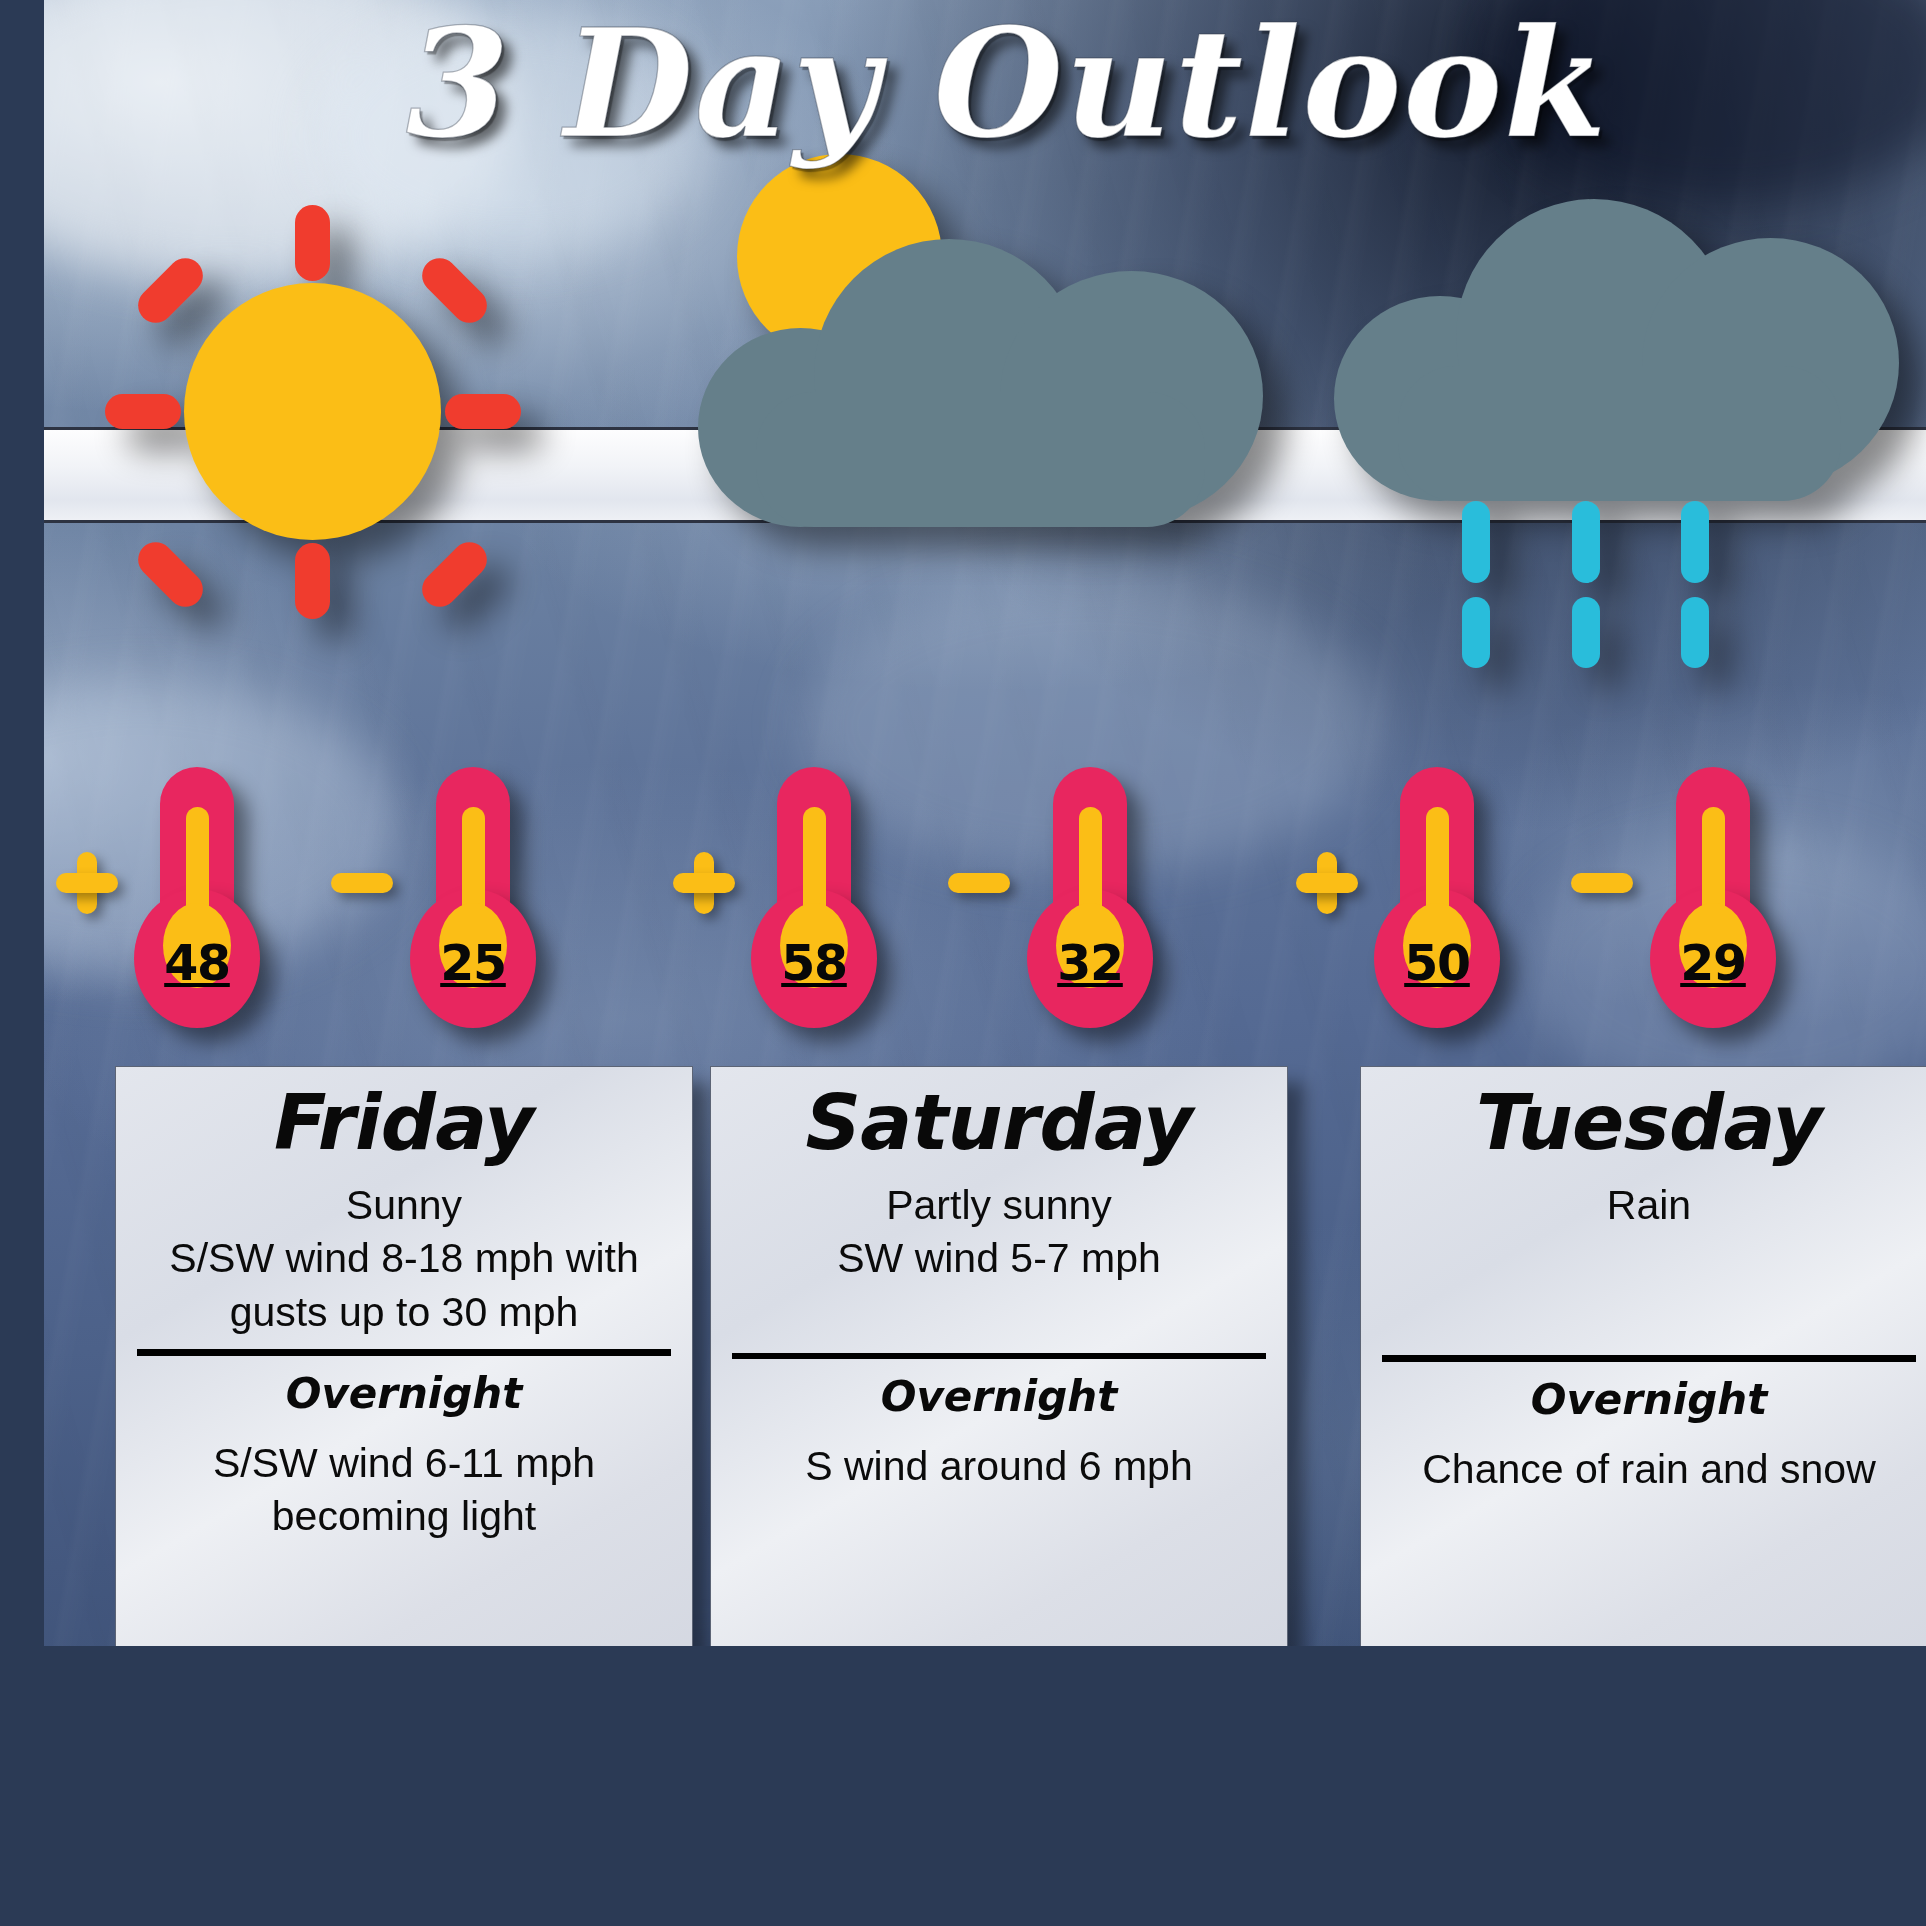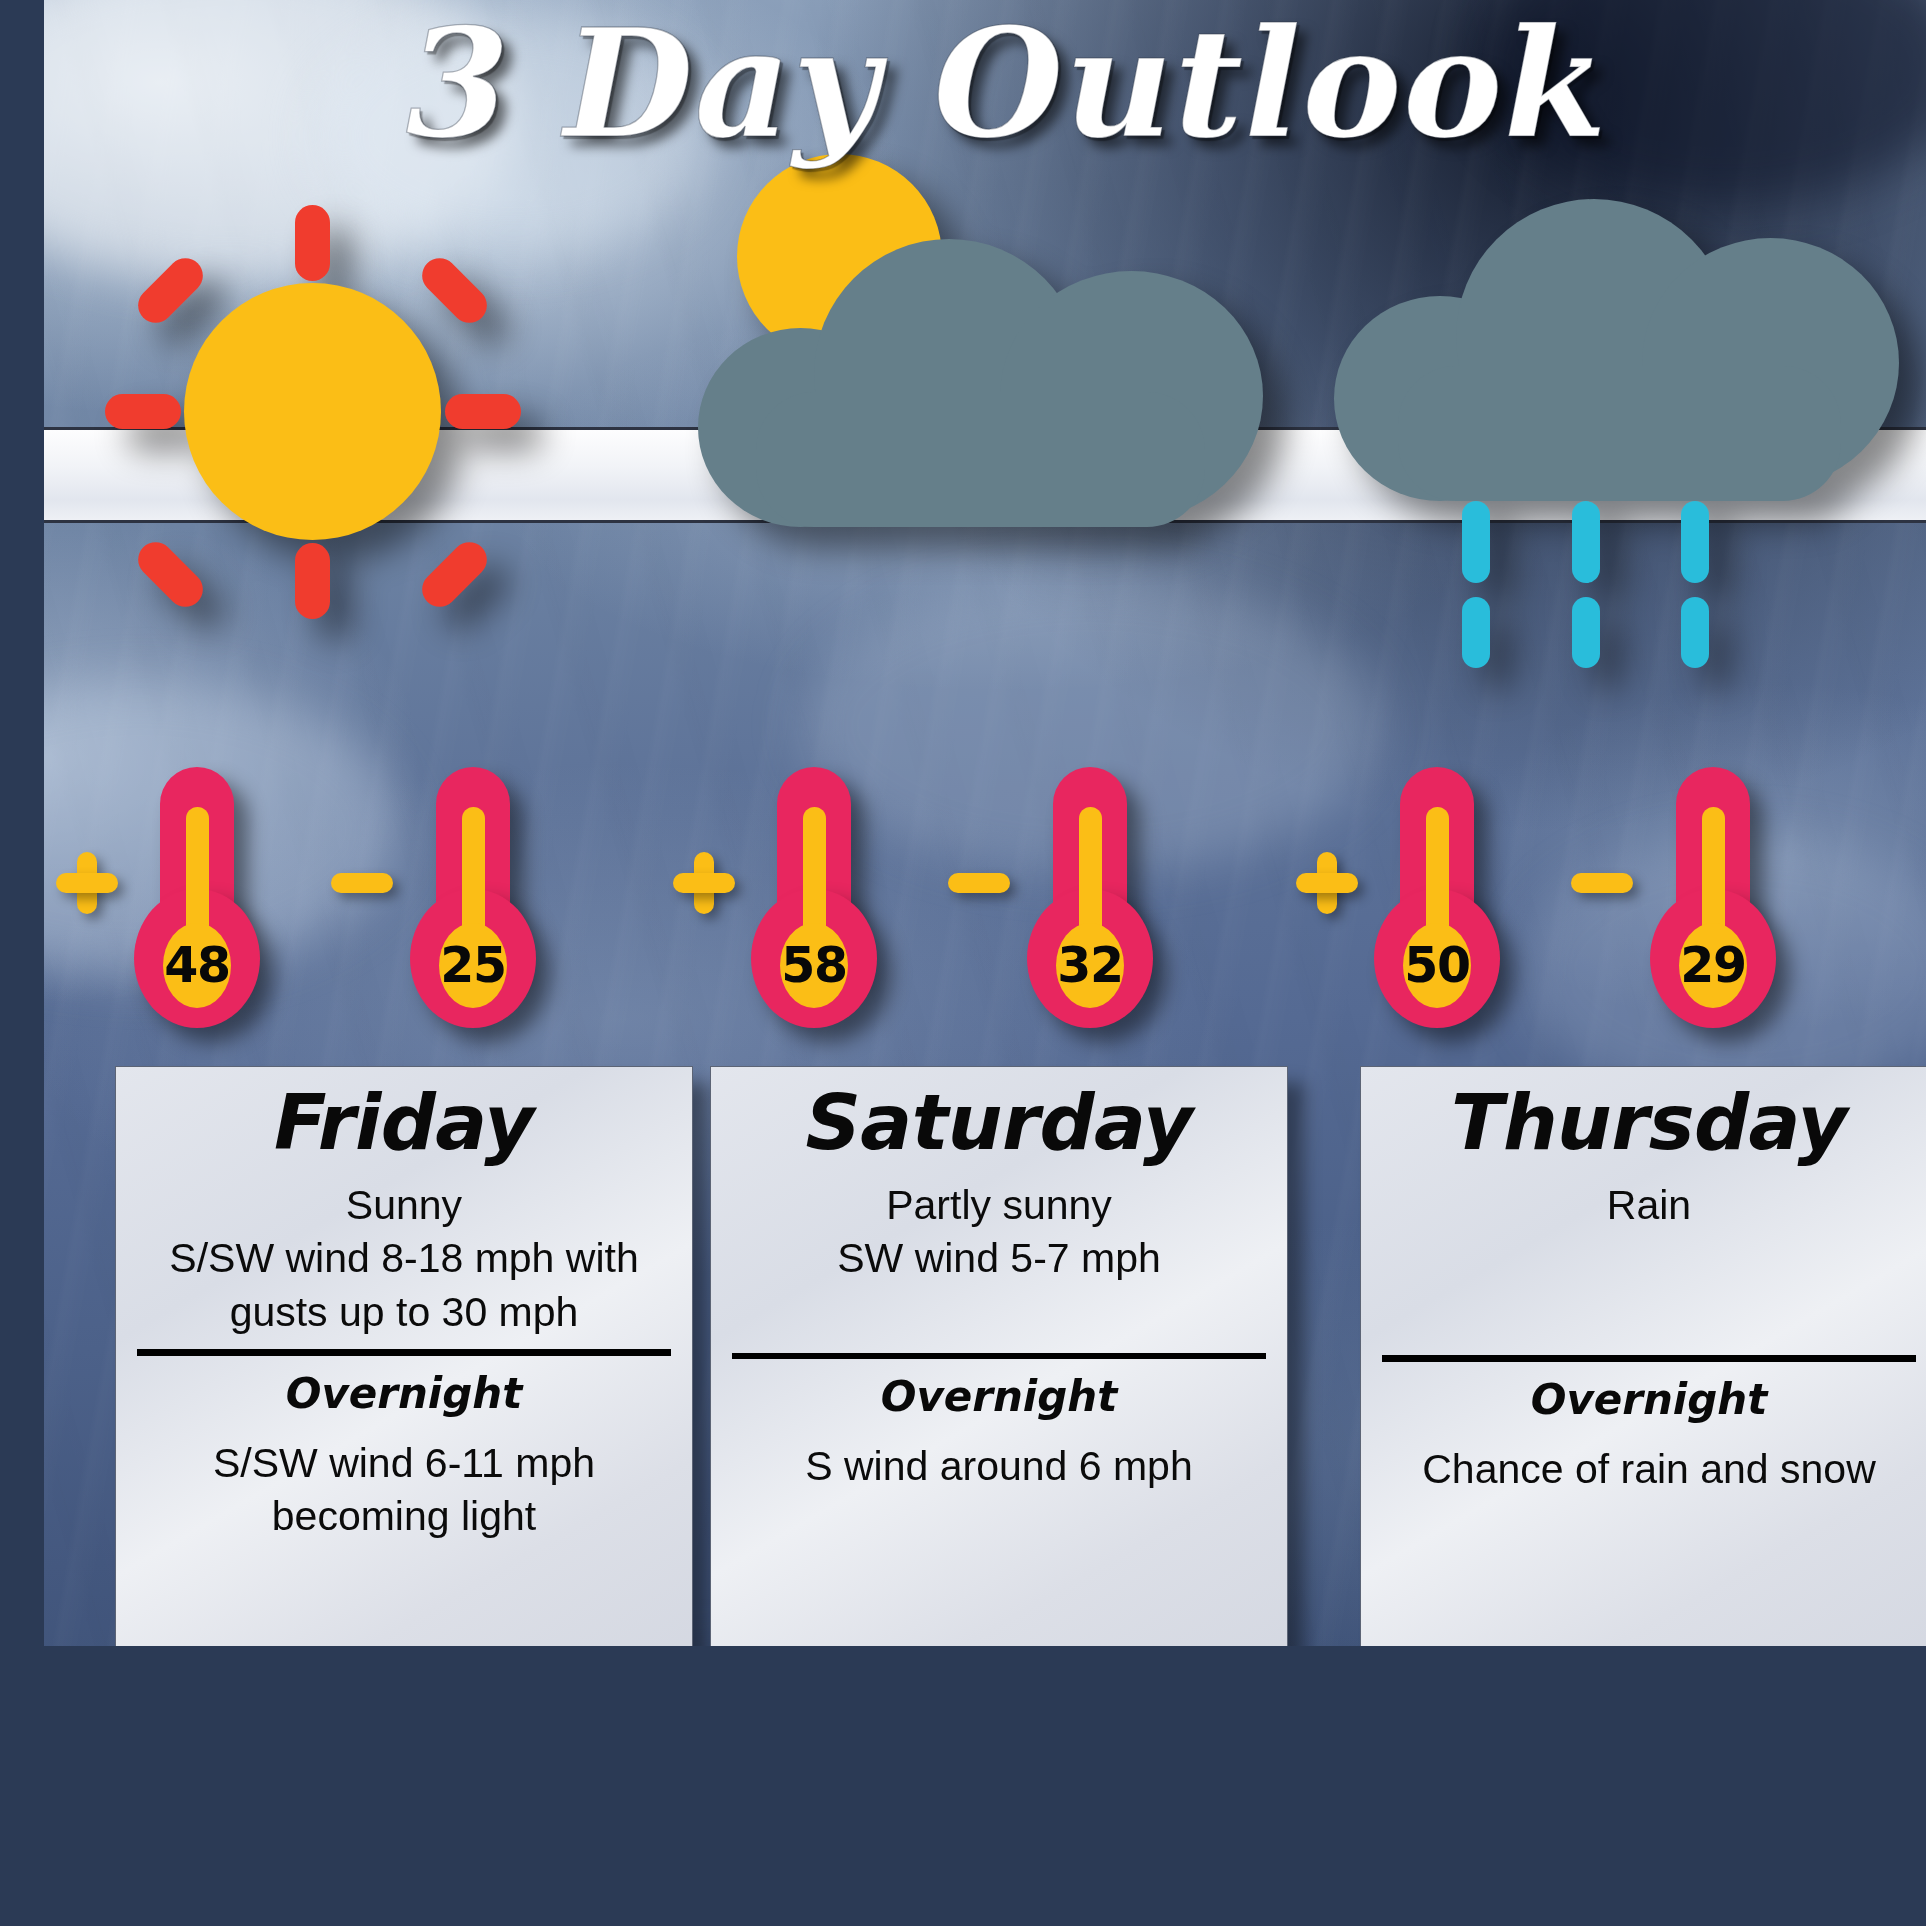--- a/index.html
+++ b/index.html
@@ -104,23 +104,23 @@
     filter:drop-shadow(14px 14px 10.3px rgba(0,0,0,.45));
   }
   .t-bulb{
     position:absolute; left:33px; top:122px; width:126px; height:139px;
     background:#E8265F; border-radius:50%;
     filter:drop-shadow(14px 14px 10.3px rgba(0,0,0,.45));
   }
   .t-stem{ position:absolute; left:85px; top:40px; width:23px; height:146px;
            background:#FBBE16; border-radius:11.6px; }
   .t-face{
-    position:absolute; left:62px; top:156px; width:68px; height:85px;
+    position:absolute; left:62px; top:136px; width:68px; height:85px;
     background:#FBBE16; border-radius:50%;
-    display:flex; align-items:center; justify-content:center;
+    display:flex; align-items:flex-end; justify-content:center;text-decoration:underline;
   }
   .t-val{
     font-family:"DejaVu Sans", sans-serif;
     font-weight:700; font-size:49px; color:#080808; line-height:1;
     letter-spacing:-1.3px;
   }
   .sign{ position:absolute; top:85px; width:62px; height:62px; }
   .sign i{ position:absolute; background:#FBBE16; border-radius:10.3px;
            filter:drop-shadow(6.4px 6.4px 5.1px rgba(0,0,0,.35)); }
   .sign.plus i.a{ left:20.5px; top:0; width:20.5px; height:62px; }
@@ -334,21 +334,21 @@
       <span class="ln">SW wind 5-7 mph</span>
     </div>
     <div class="sep" style="margin-top:67px;"></div>
     <div class="overnight">Overnight</div>
     <div class="blk">
       <span class="ln">S wind around 6 mph</span>
     </div>
   </div>
 
   <div class="card" id="card-2">
-    <div class="day-name">Thursday</div>
+    <div class="day-name">Tuesday</div>
     <div class="blk day-day">
       <span class="ln">Rain</span>
     </div>
     <div class="sep" style="margin-top:123px;"></div>
     <div class="overnight">Overnight</div>
     <div class="blk">
       <span class="ln">Chance of rain and snow</span>
     </div>
   </div>
 

